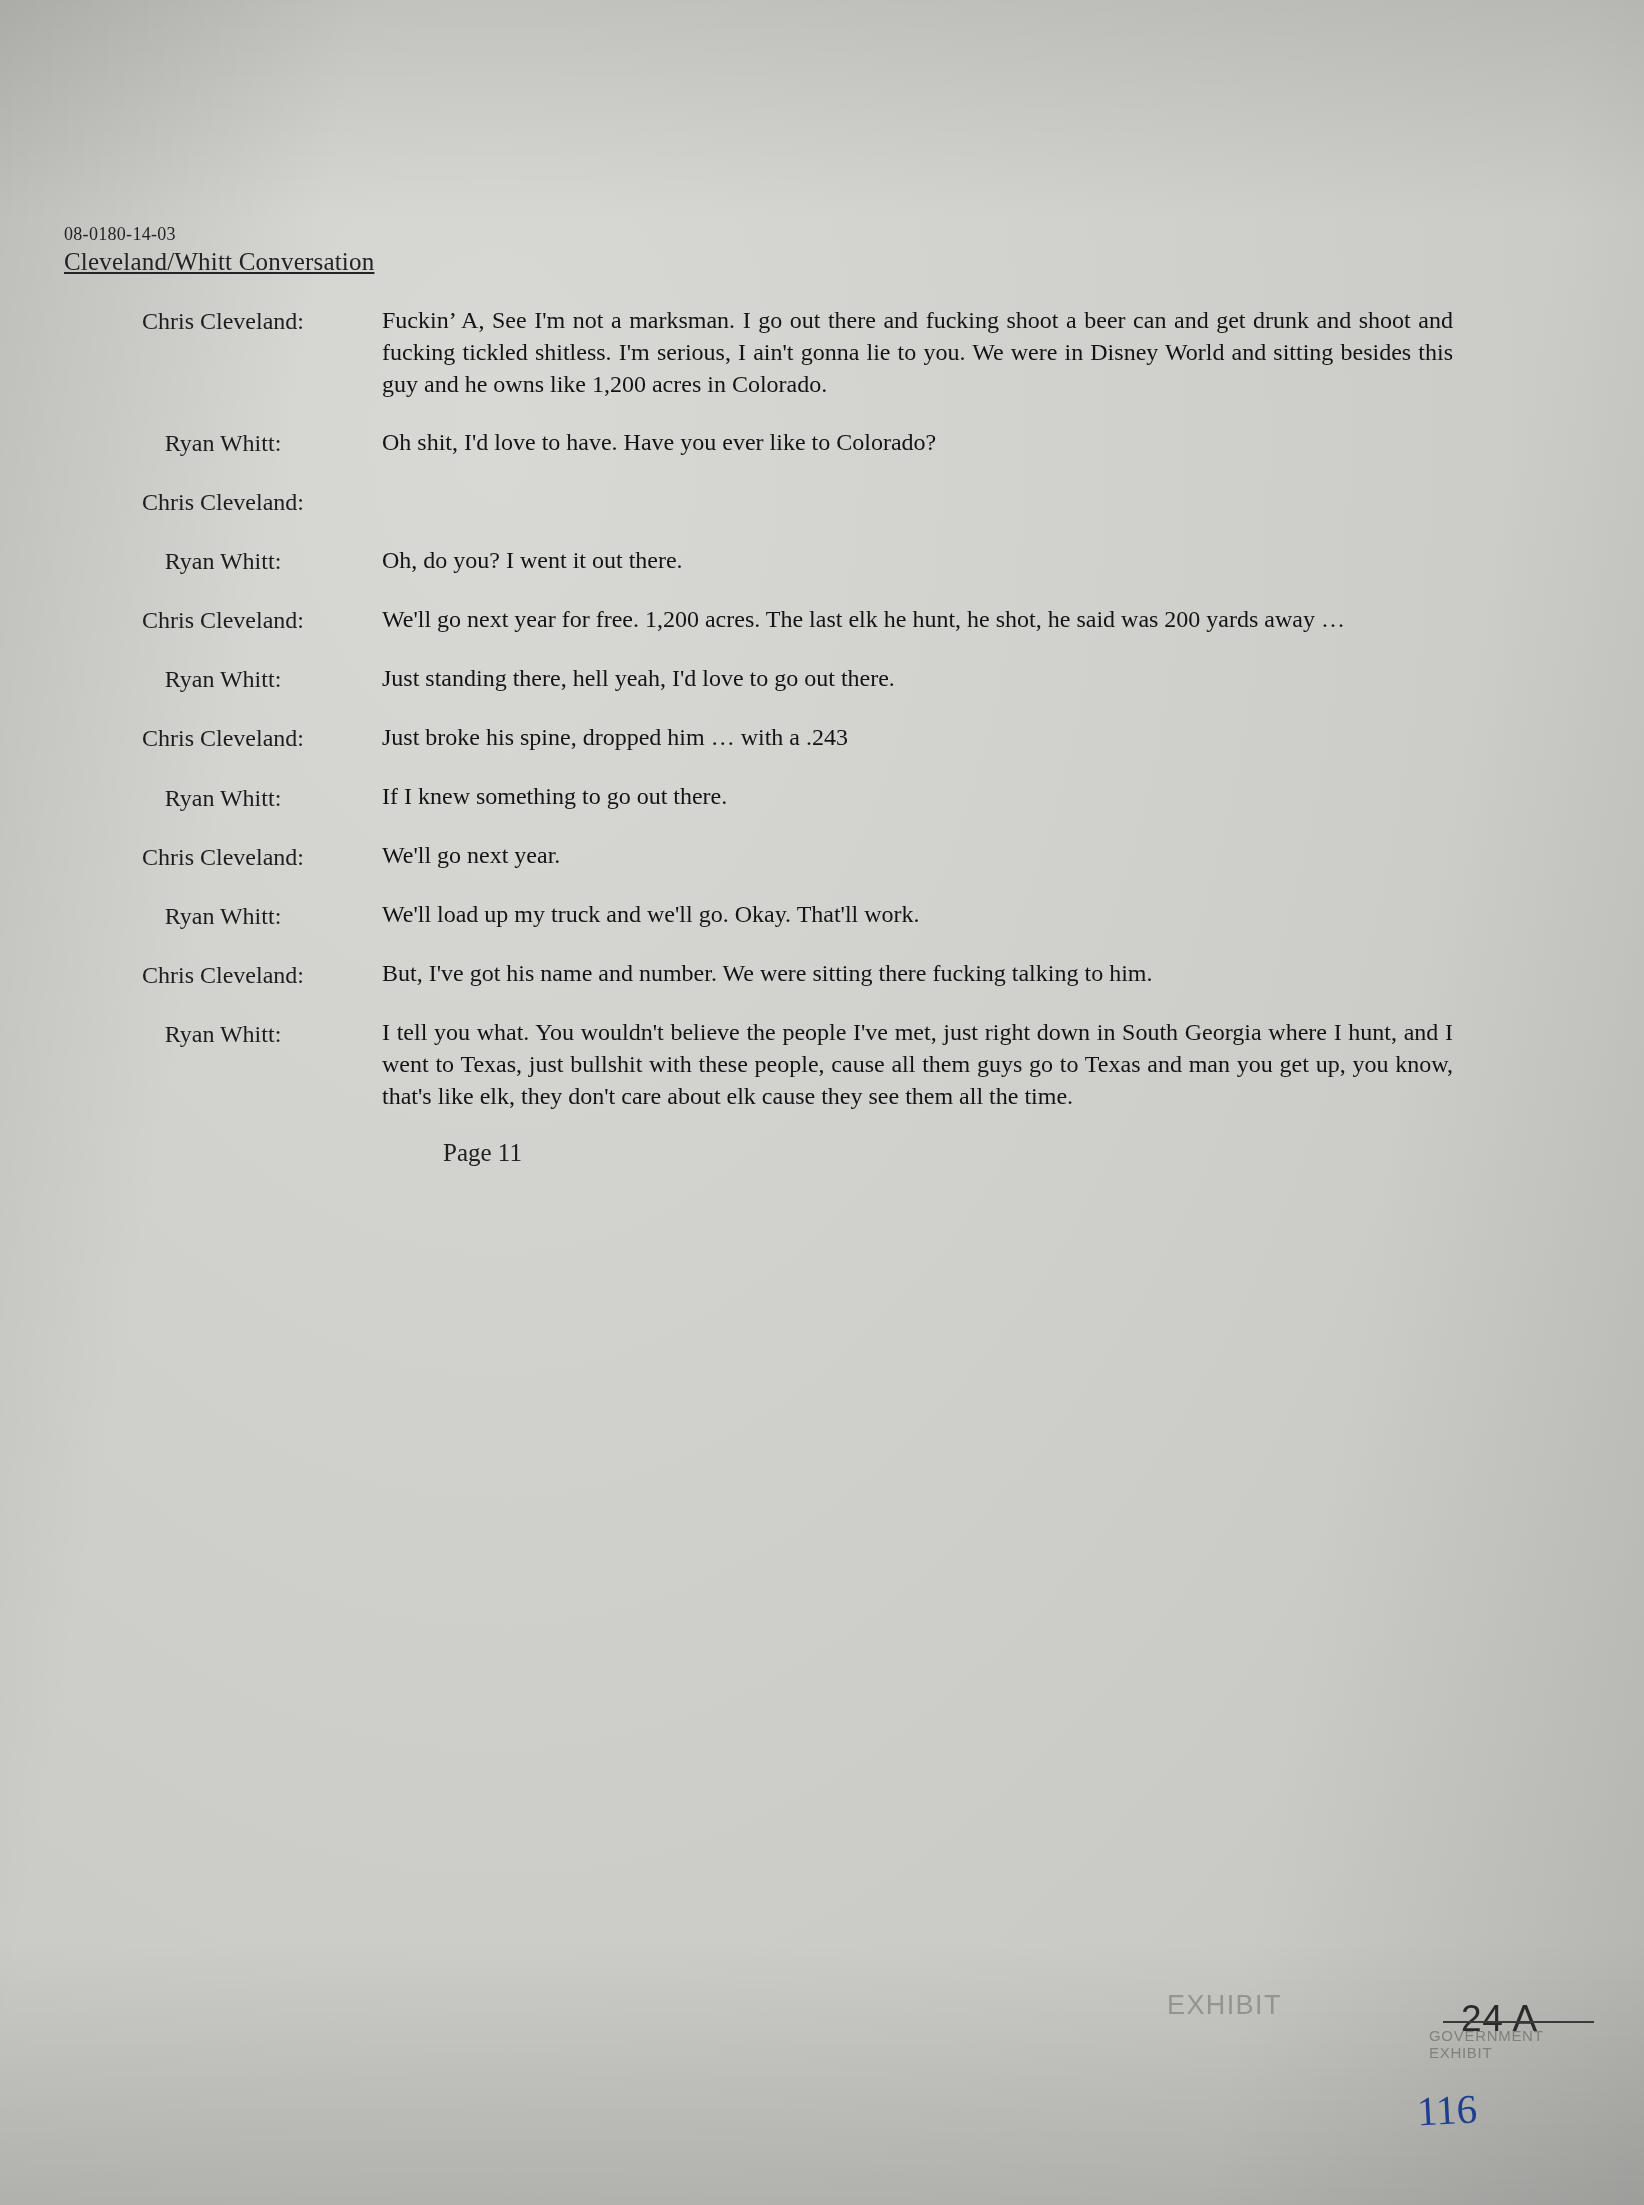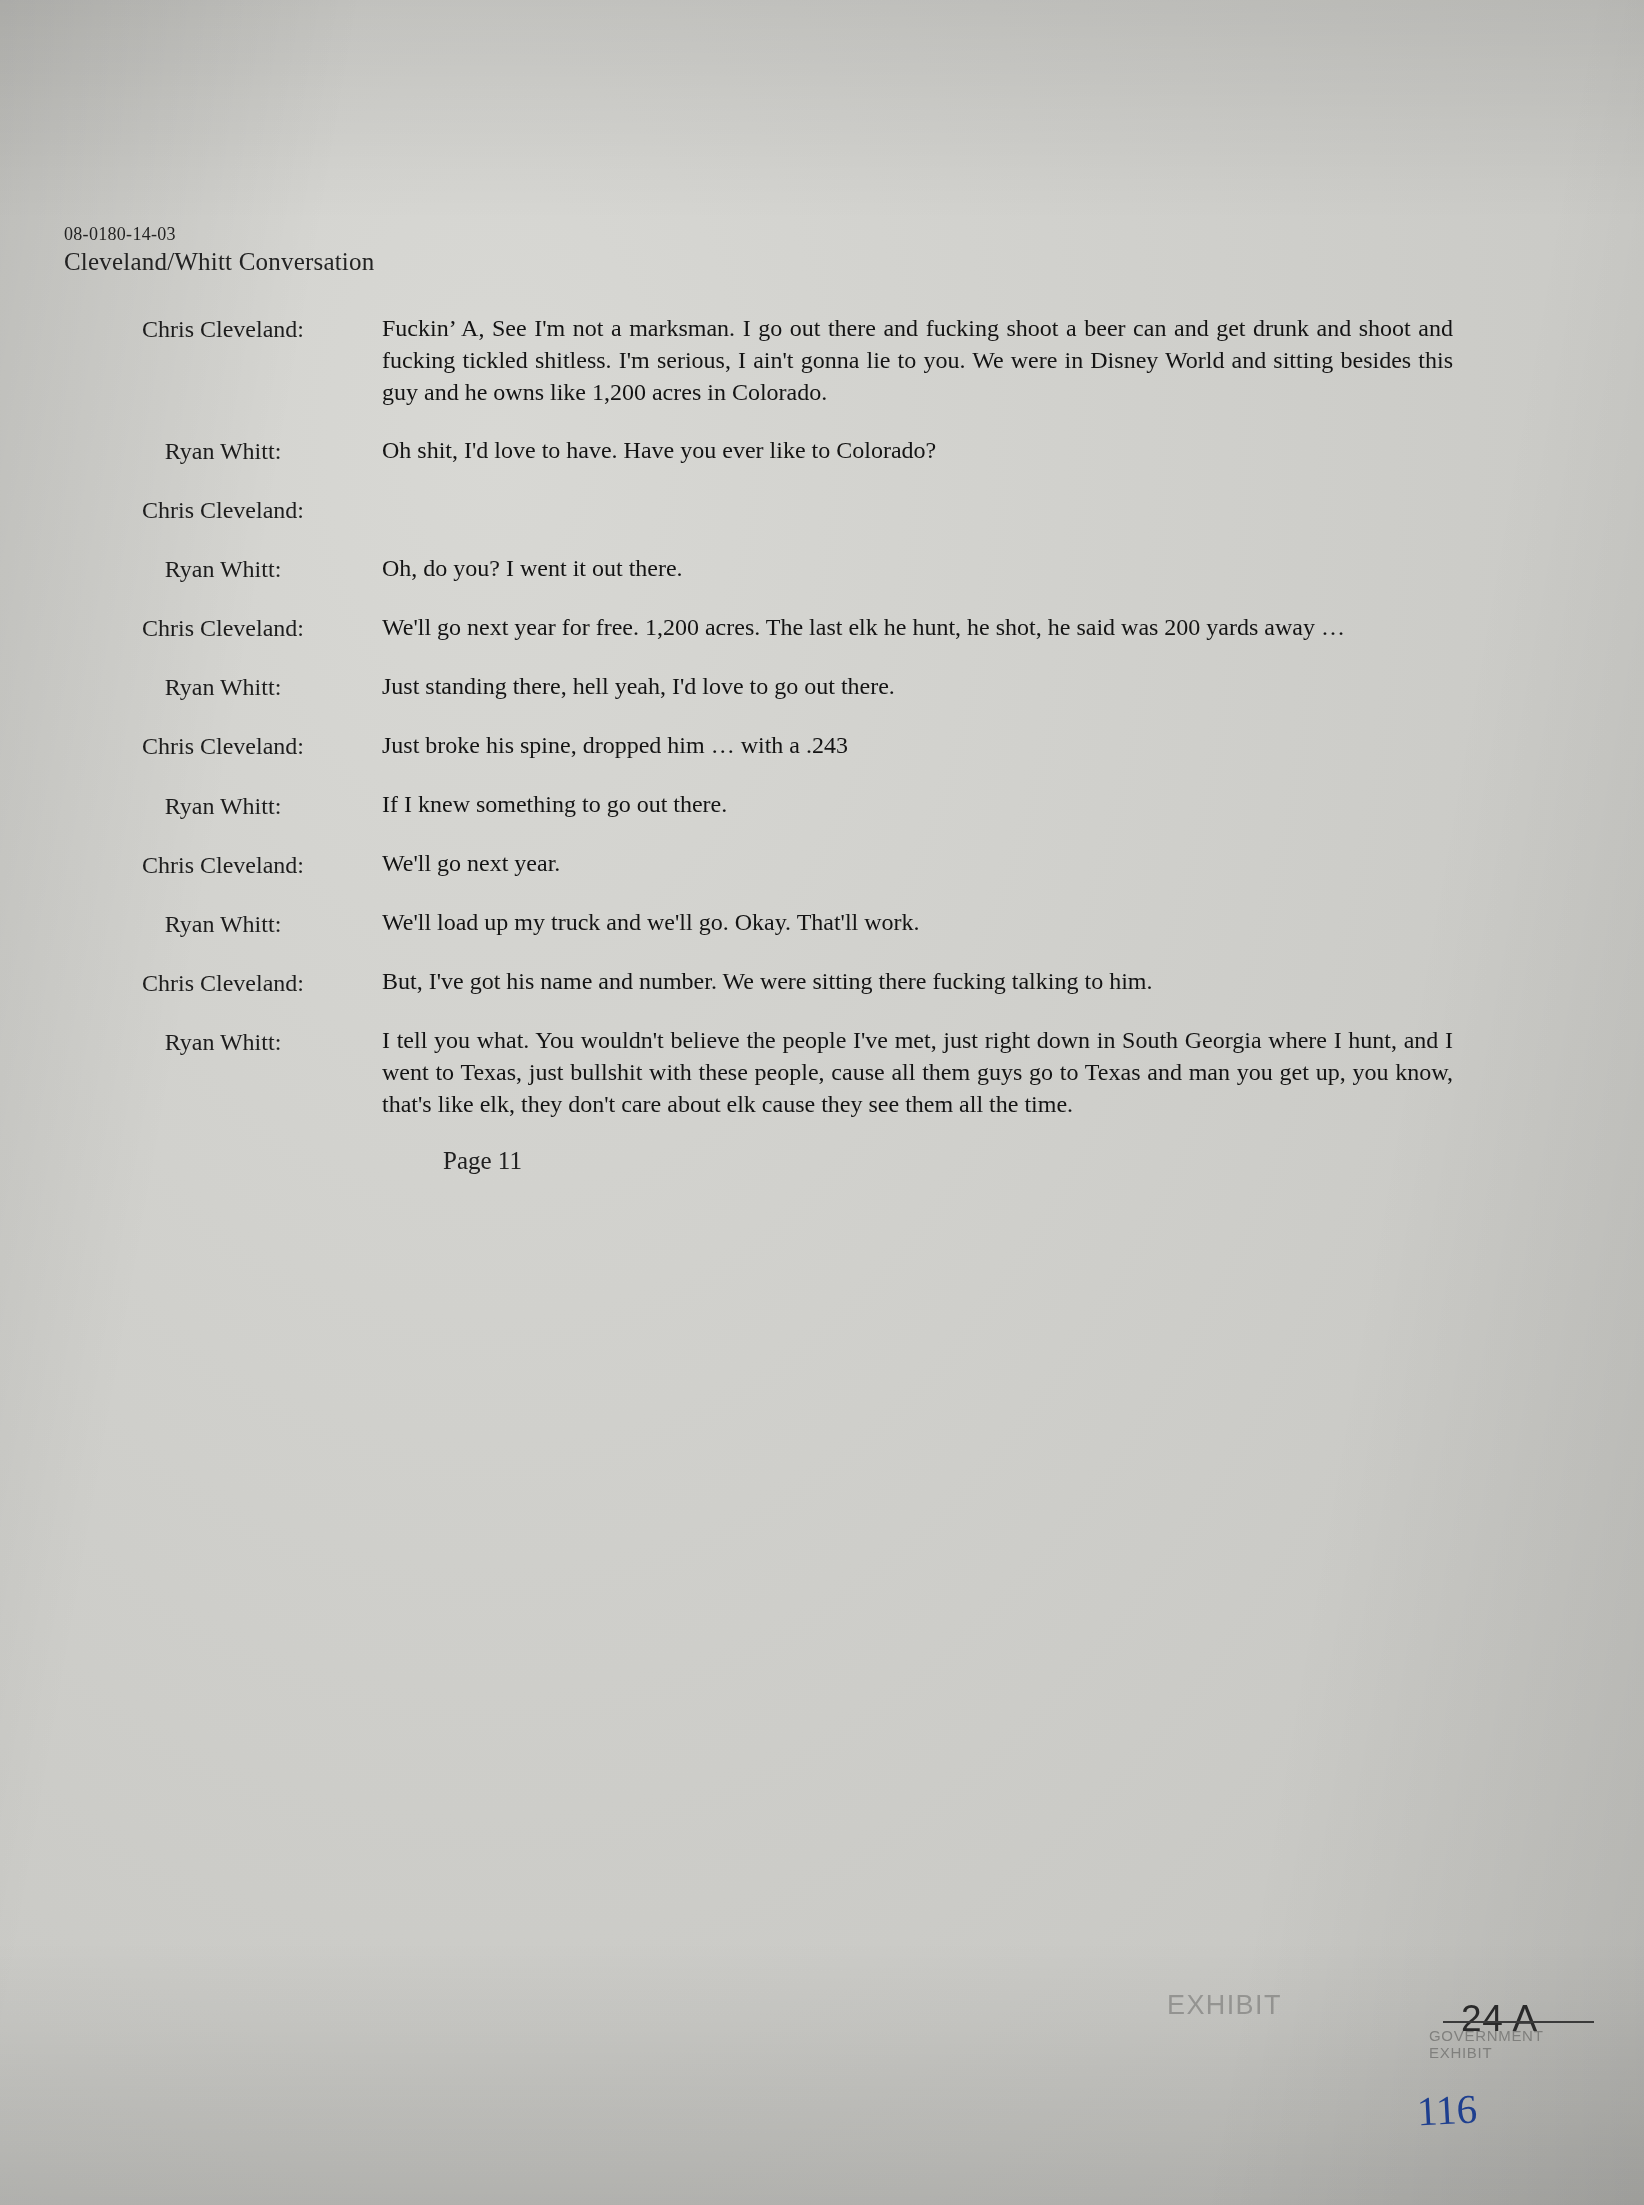--- a/index.html
+++ b/index.html
@@ -37,21 +37,22 @@
     font-size: 18px;
     letter-spacing: 0.3px;
     line-height: 1.28;
     color: #232323;
   }
   .doc-title {
     font-size: 25px;
     letter-spacing: 0.2px;
     line-height: 1.28;
     color: #232323;
-    margin-bottom: 35px;
+    margin-bottom: 27px;
+    text-decoration: underline;
   }
   .turn {
     display: flex;
     margin-bottom: 26px;
   }
   .speaker {
     flex: 0 0 318px;
     font-size: 24px;
     line-height: 1.32;
     color: #1d1d1d;

